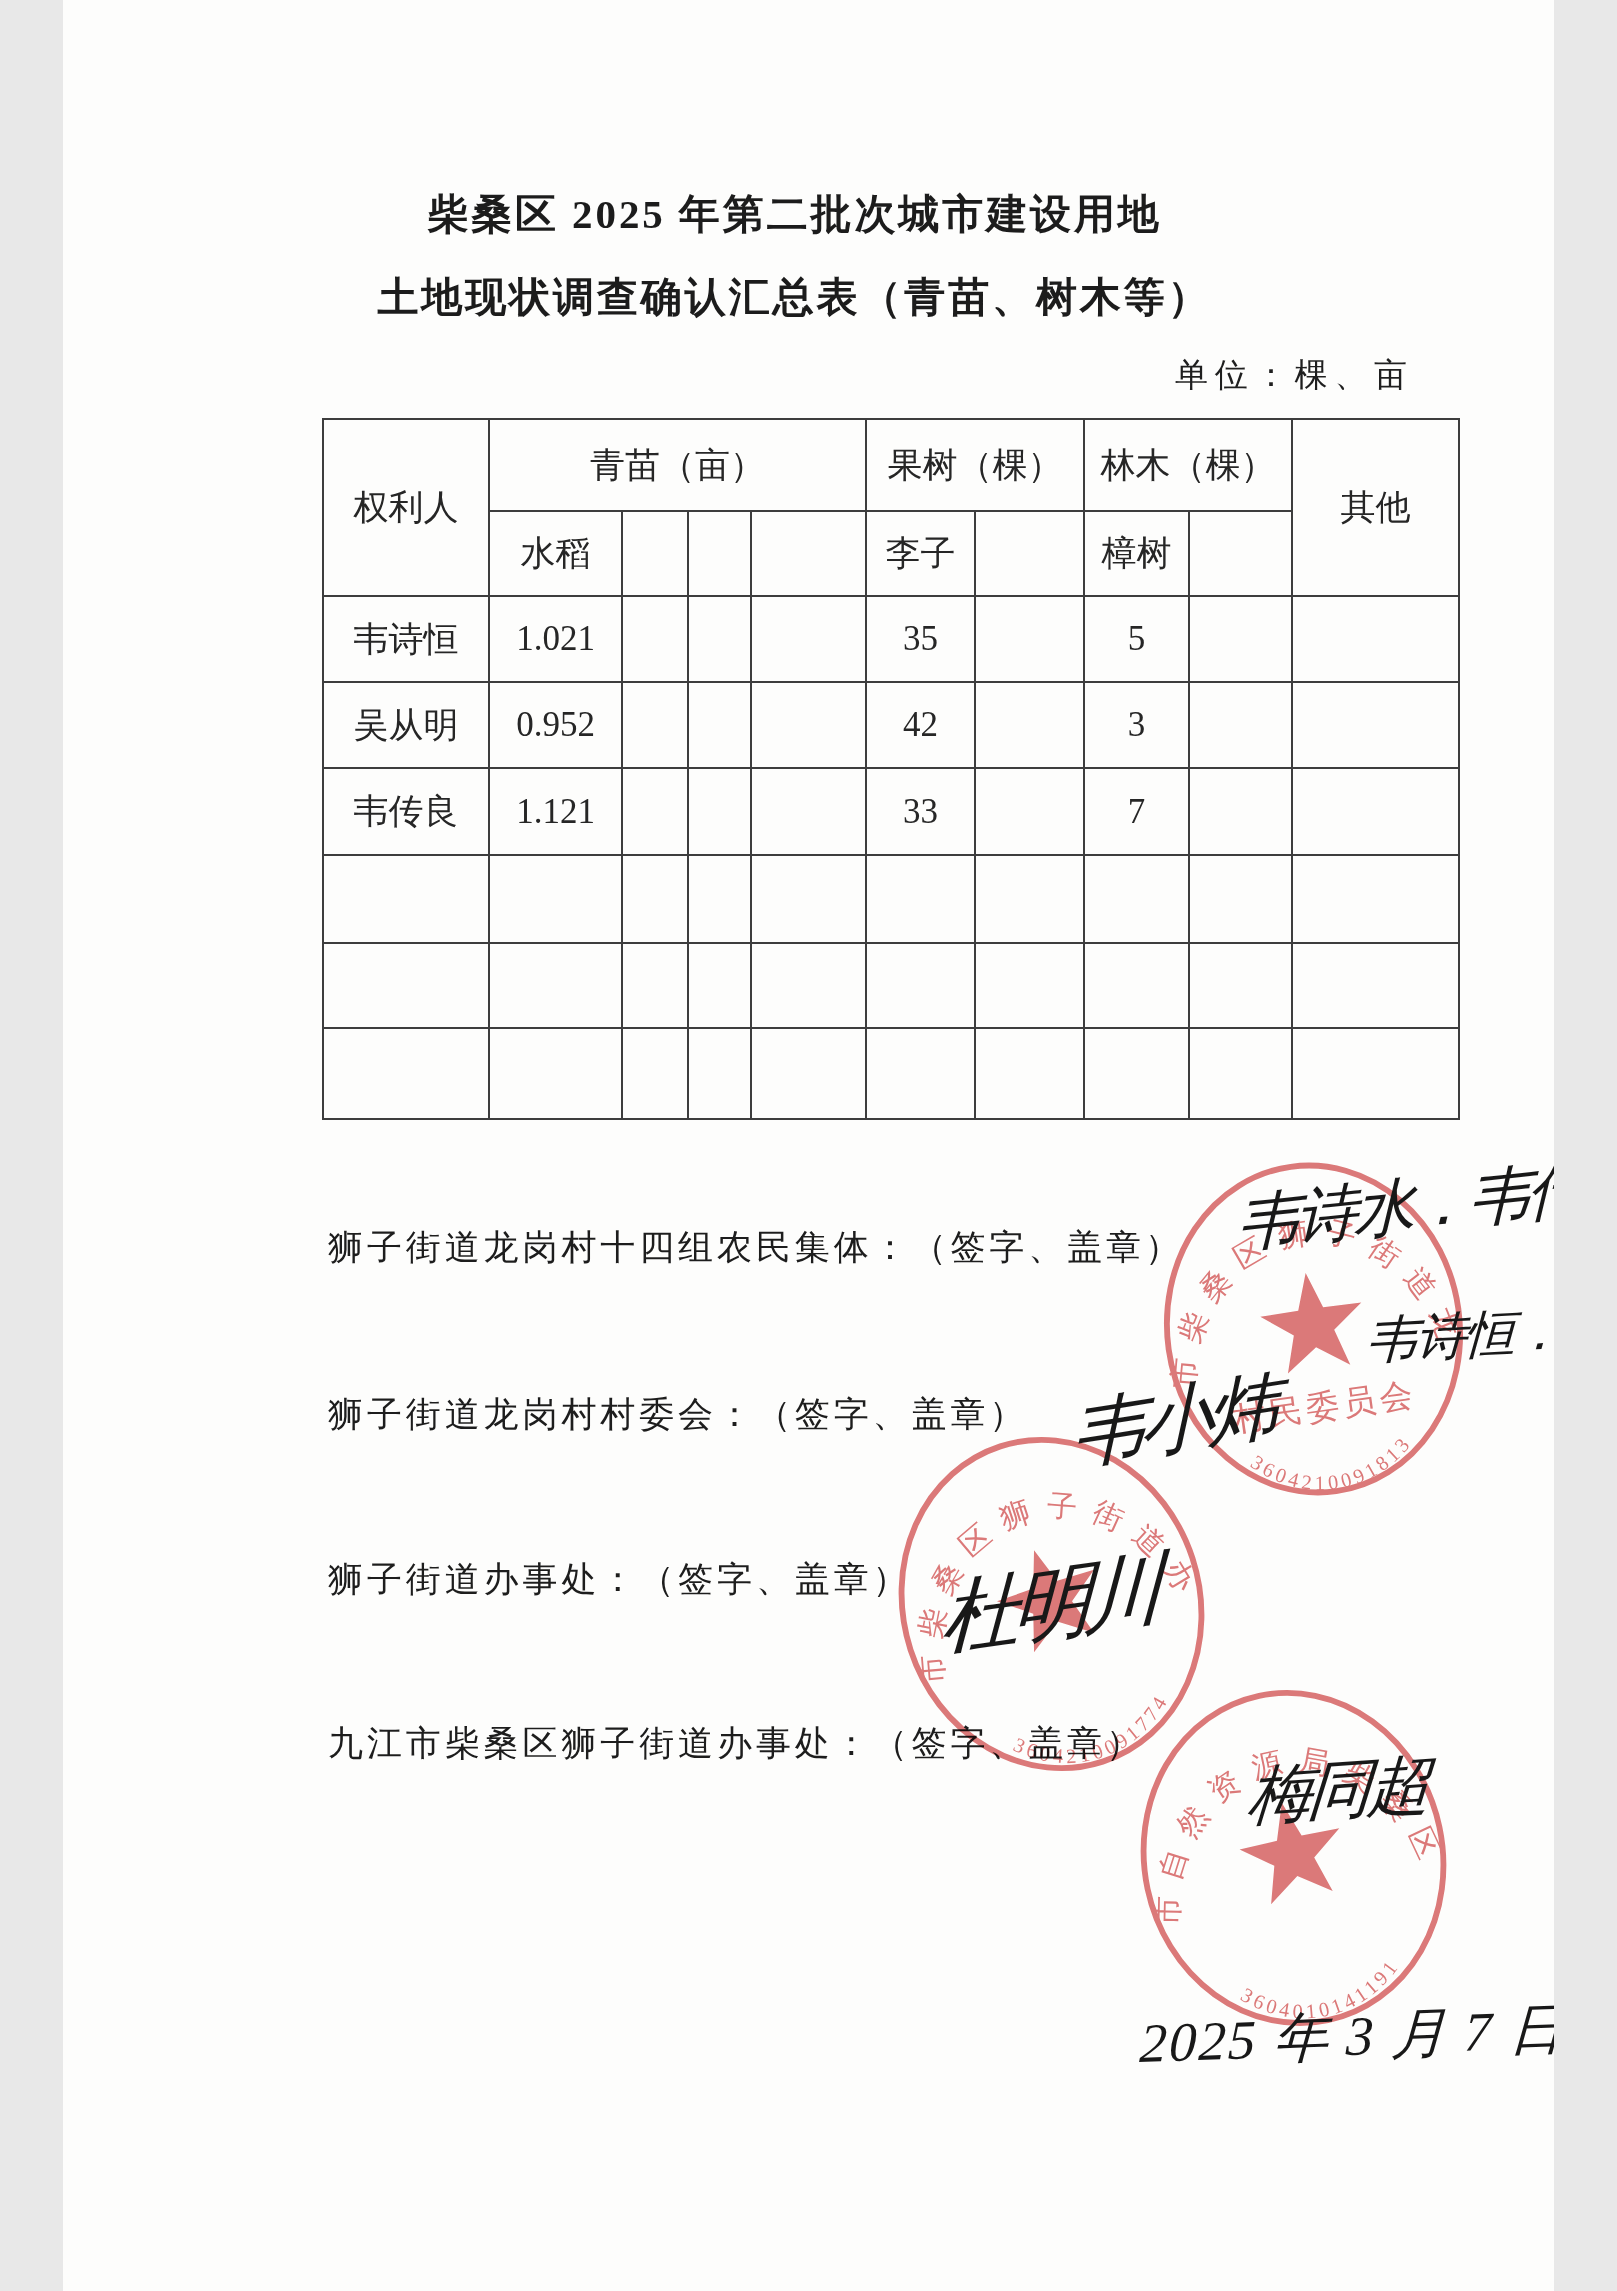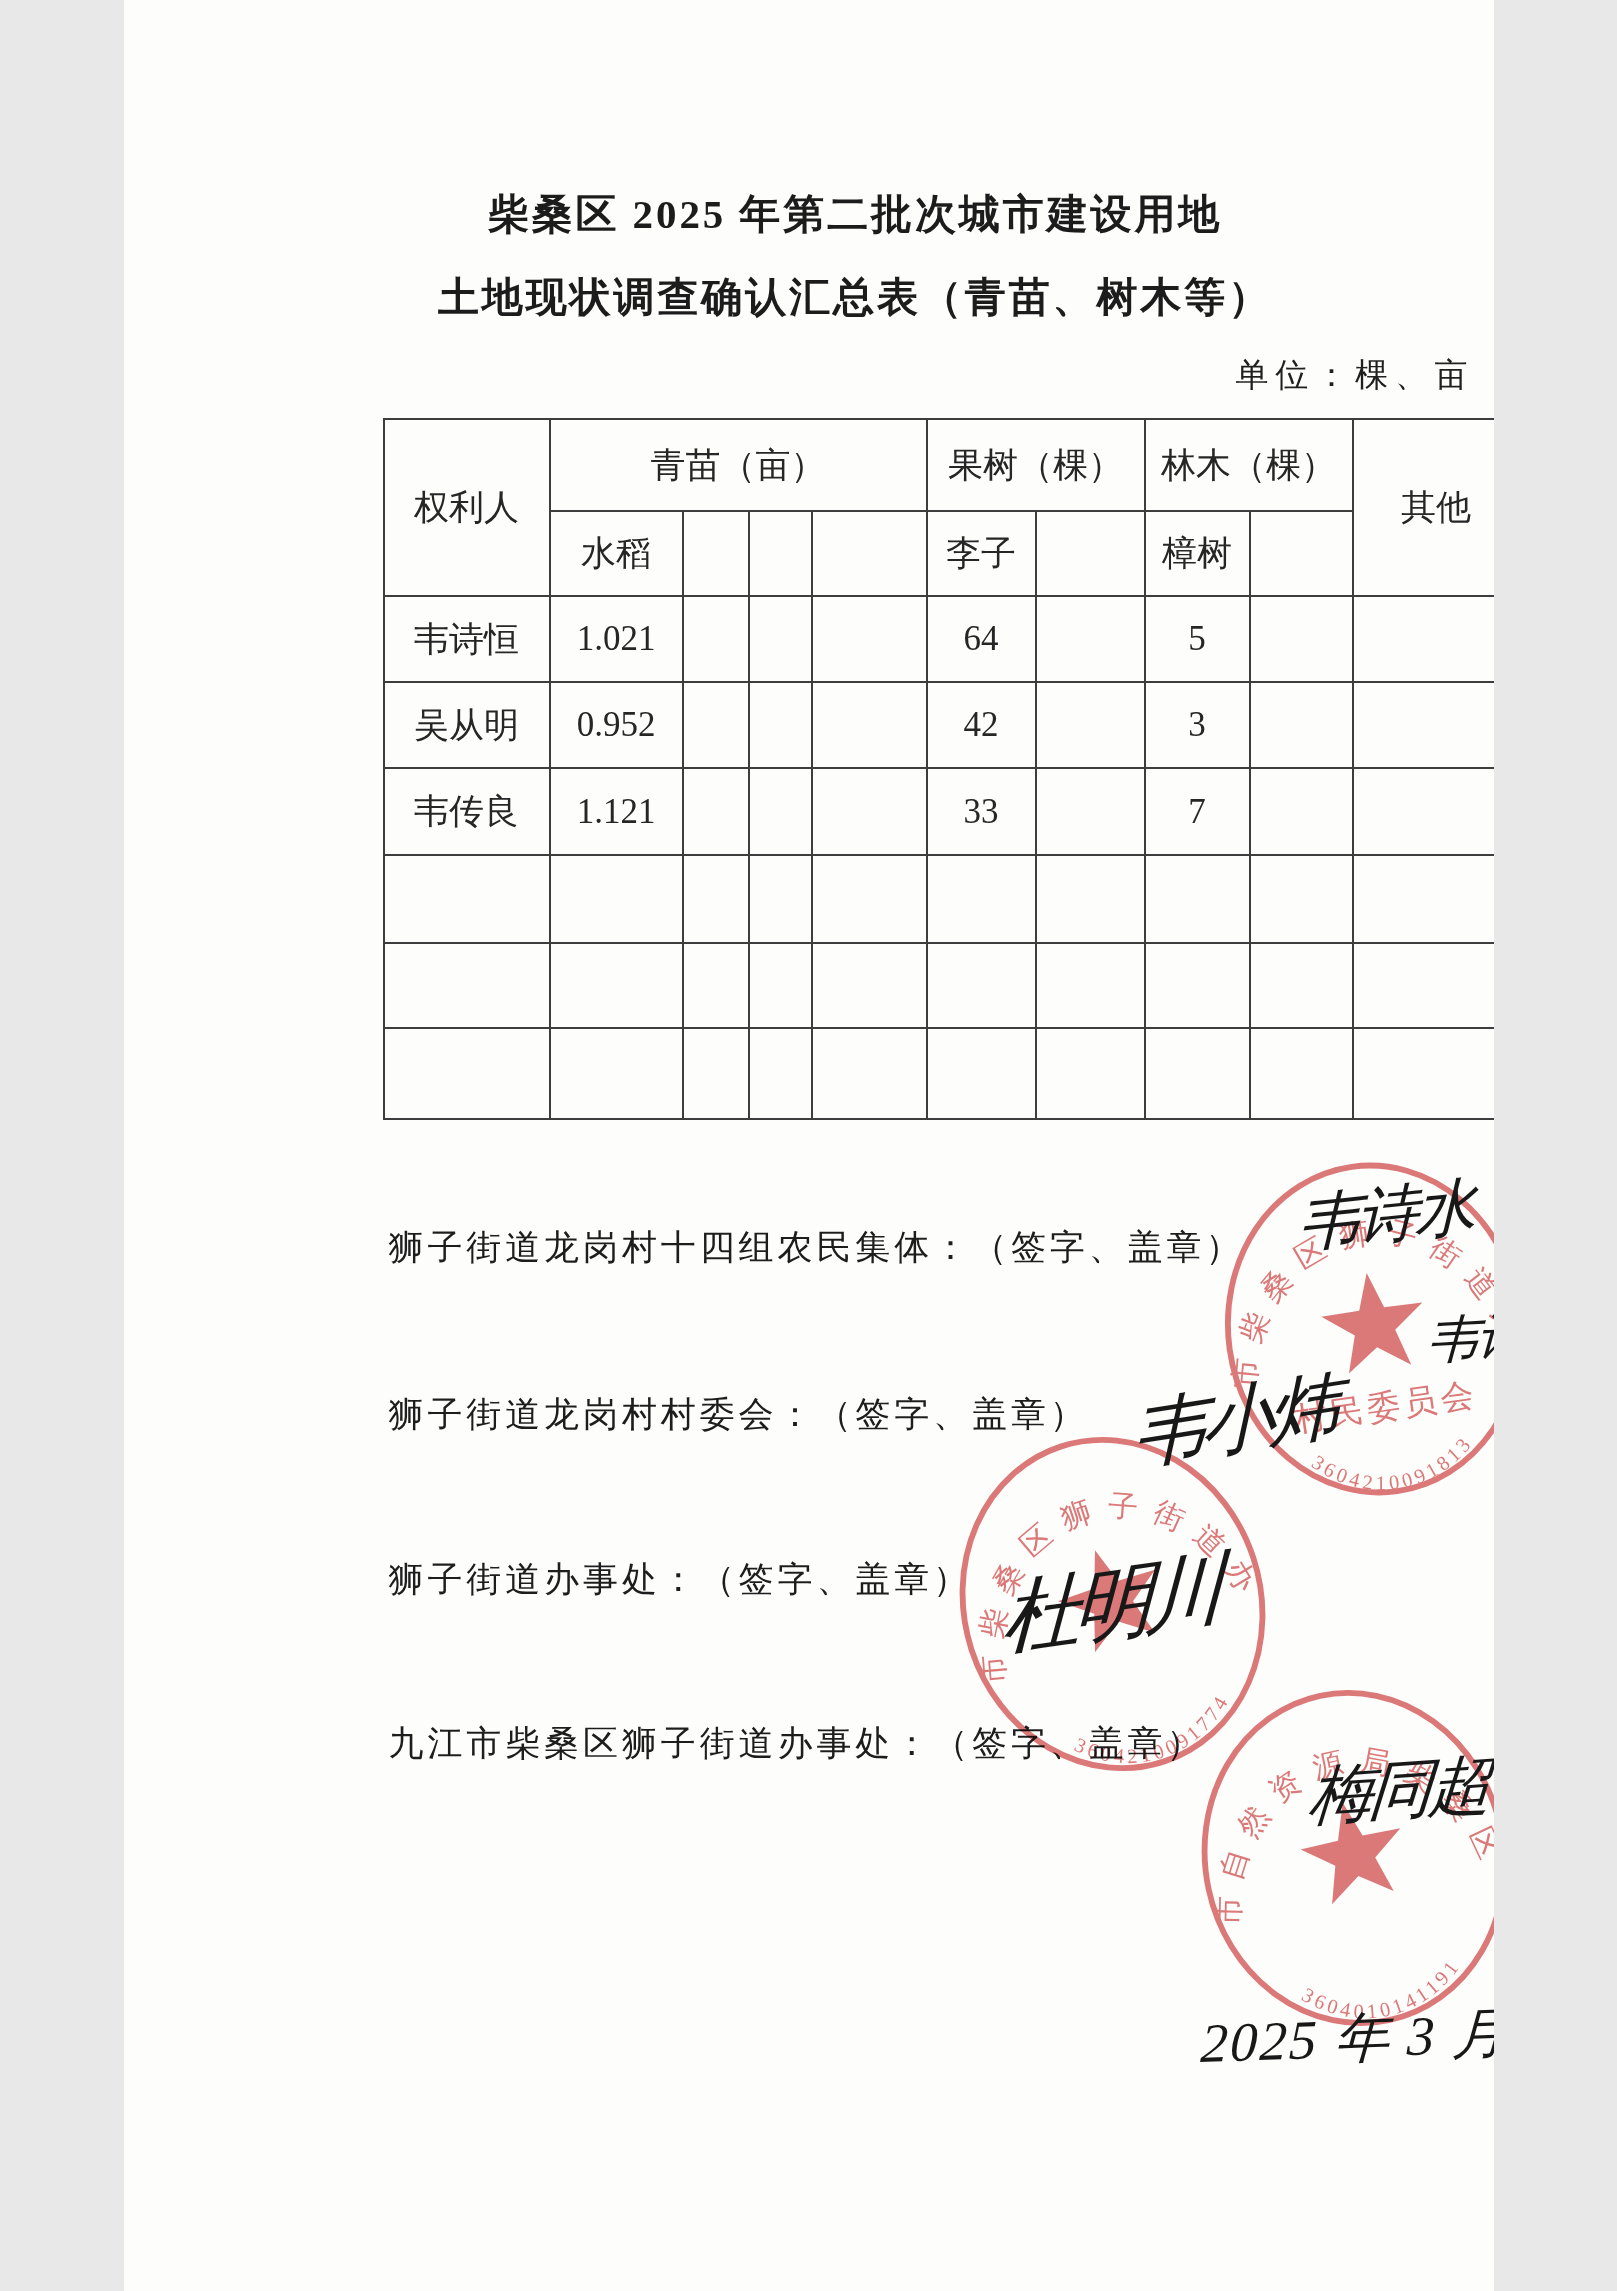--- a/index.html
+++ b/index.html
@@ -1,18 +1,18 @@
 <!DOCTYPE html>
 <html><head>
 <meta charset="utf-8">
 <style>
   html,body{margin:0;padding:0;background:#e8e8e8;}
   .page{
     position:relative;
-    width:1370px;height:2292px;
+    width:1491px;height:2292px;
     margin:0 auto;
     background:#fdfdfc;
     overflow:hidden;
     font-family:"Liberation Serif","DejaVu Serif",serif;
     color:#222;
   }
   .abs{position:absolute;}
   .title{
     left:39px;width:1385px;text-align:center;
     font-weight:700;font-size:41px;letter-spacing:2.9px;color:#1c1c1c;
@@ -83,21 +83,21 @@
       <td class="pad-left">樟树</td>
       <td></td>
     </tr>
 
     <tr style="height:86px">
       <td>韦诗恒</td>
       <td>1.021</td>
       <td></td>
       <td></td>
       <td></td>
-      <td>64</td>
+      <td>35</td>
       <td></td>
       <td>5</td>
       <td></td>
       <td></td>
     </tr>
     <tr style="height:86px">
       <td>吴从明</td>
       <td>0.952</td>
       <td></td>
       <td></td>

